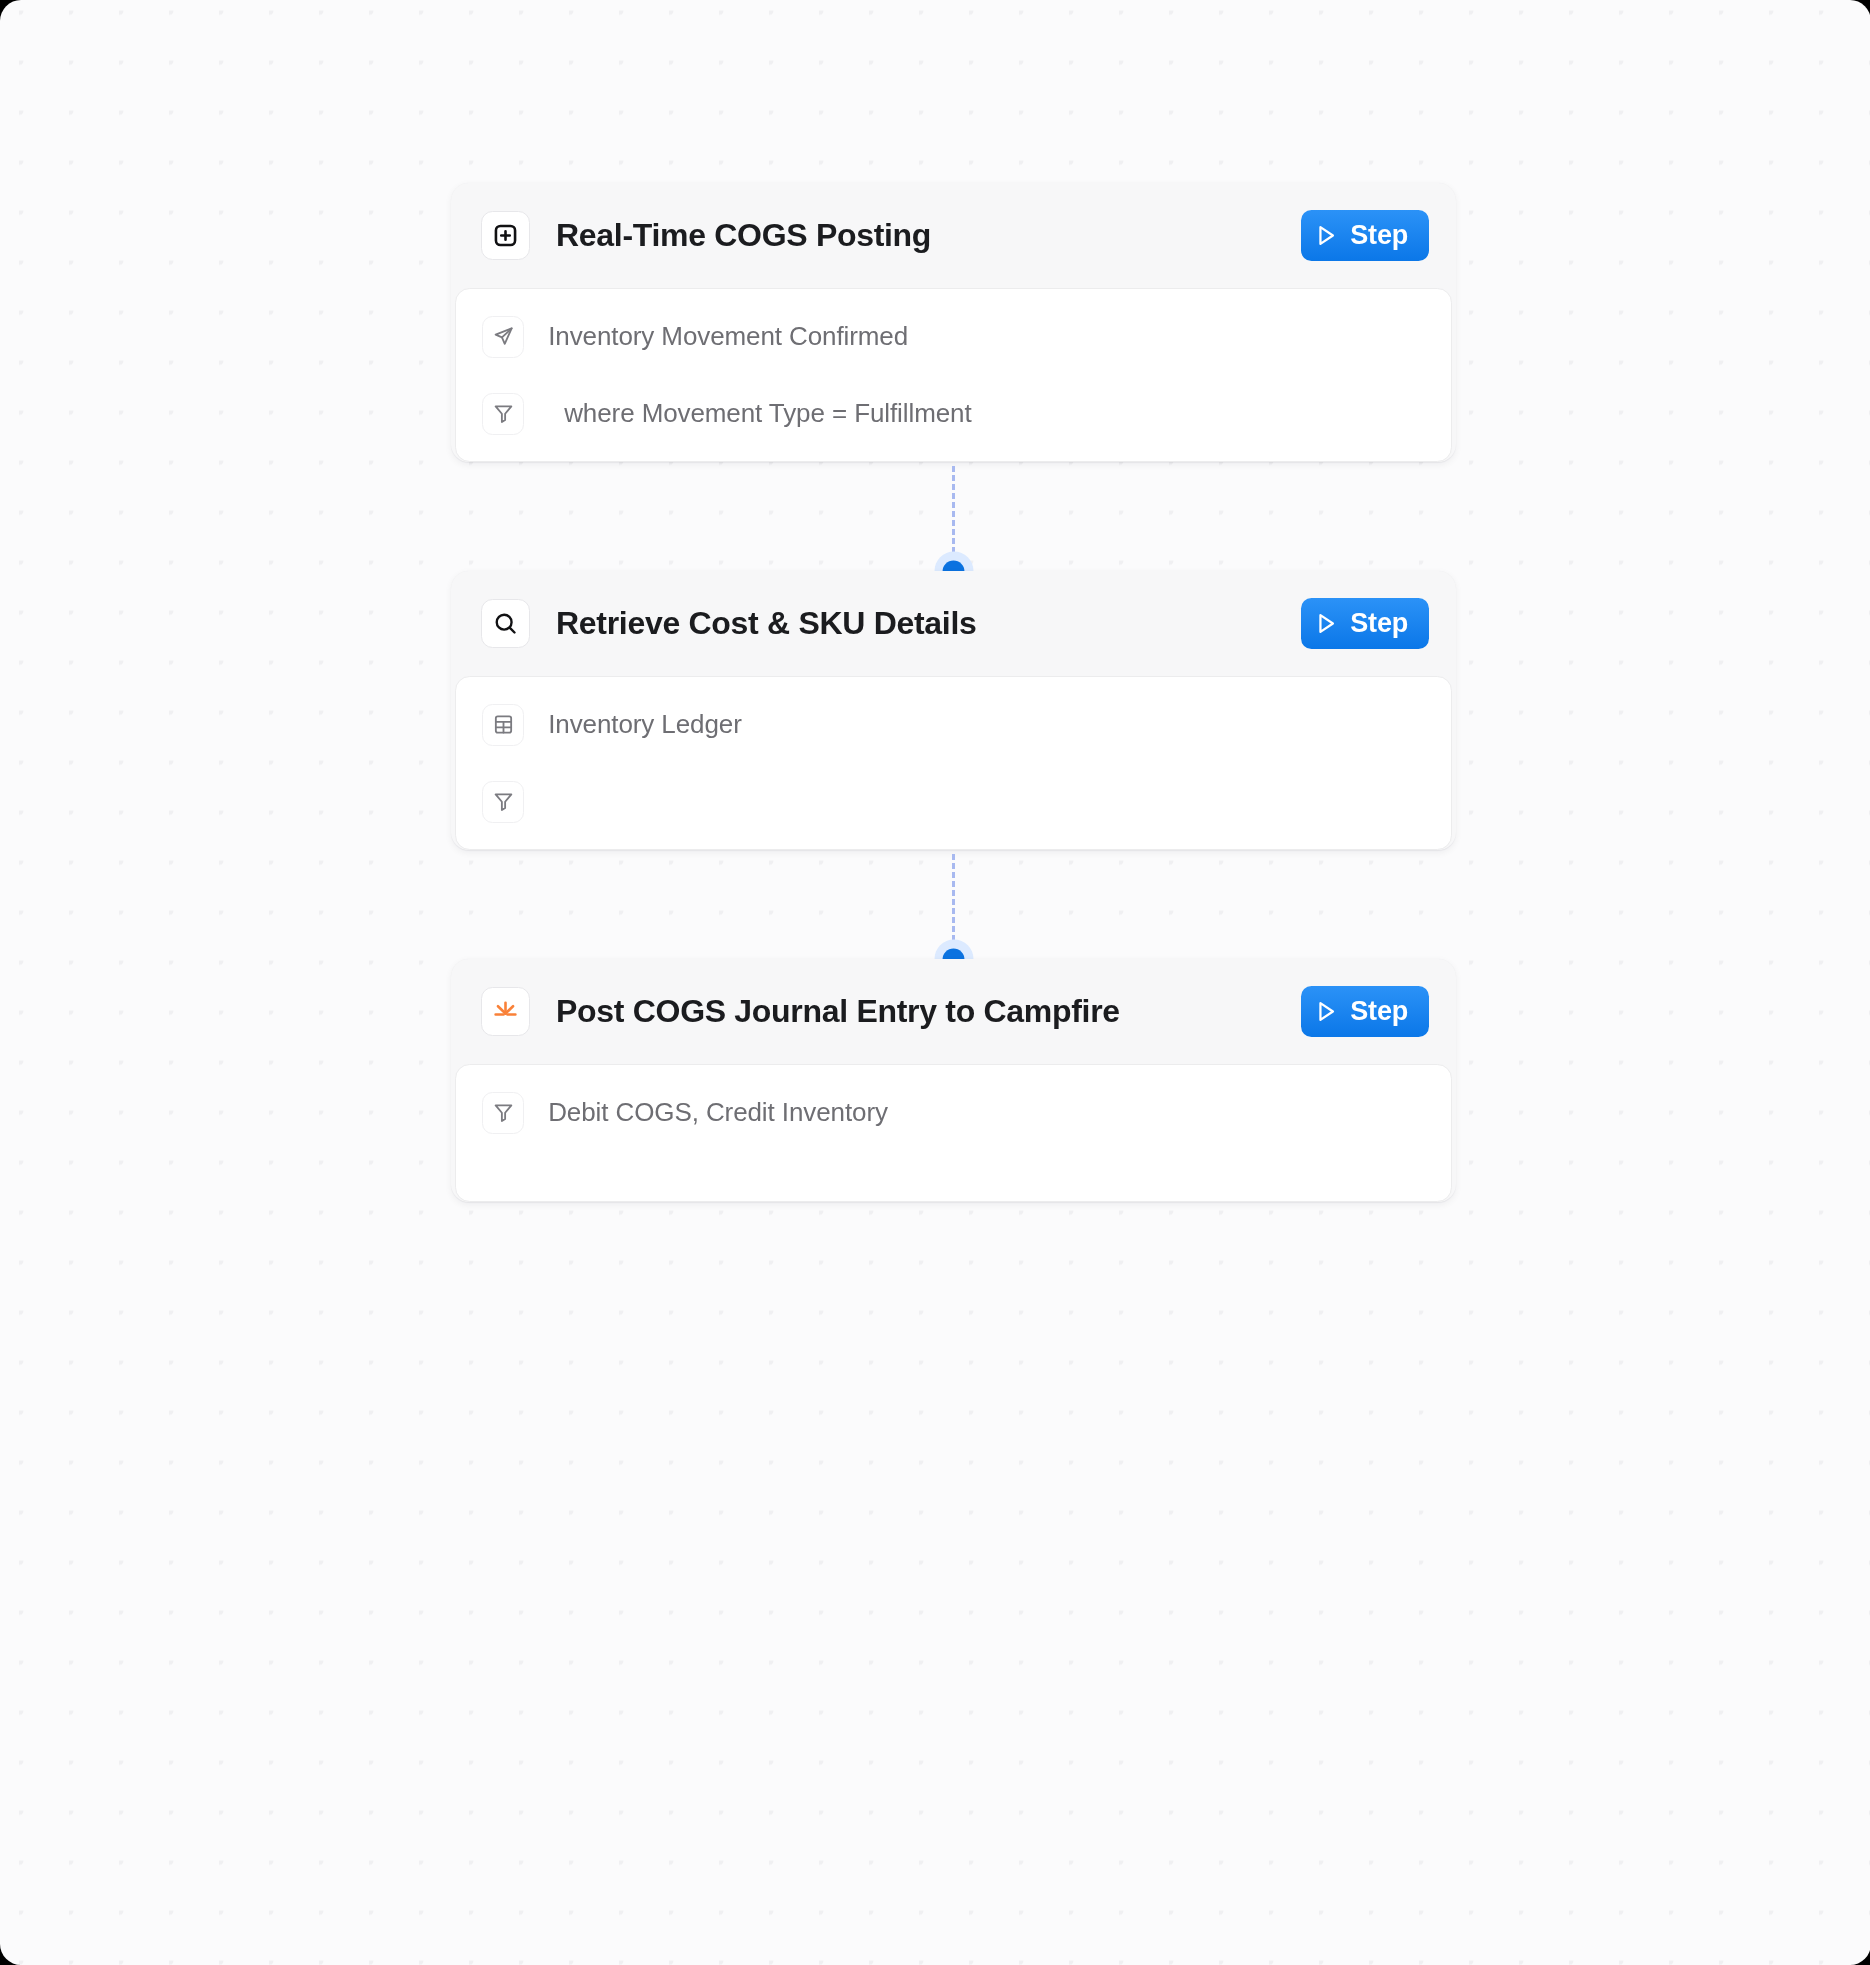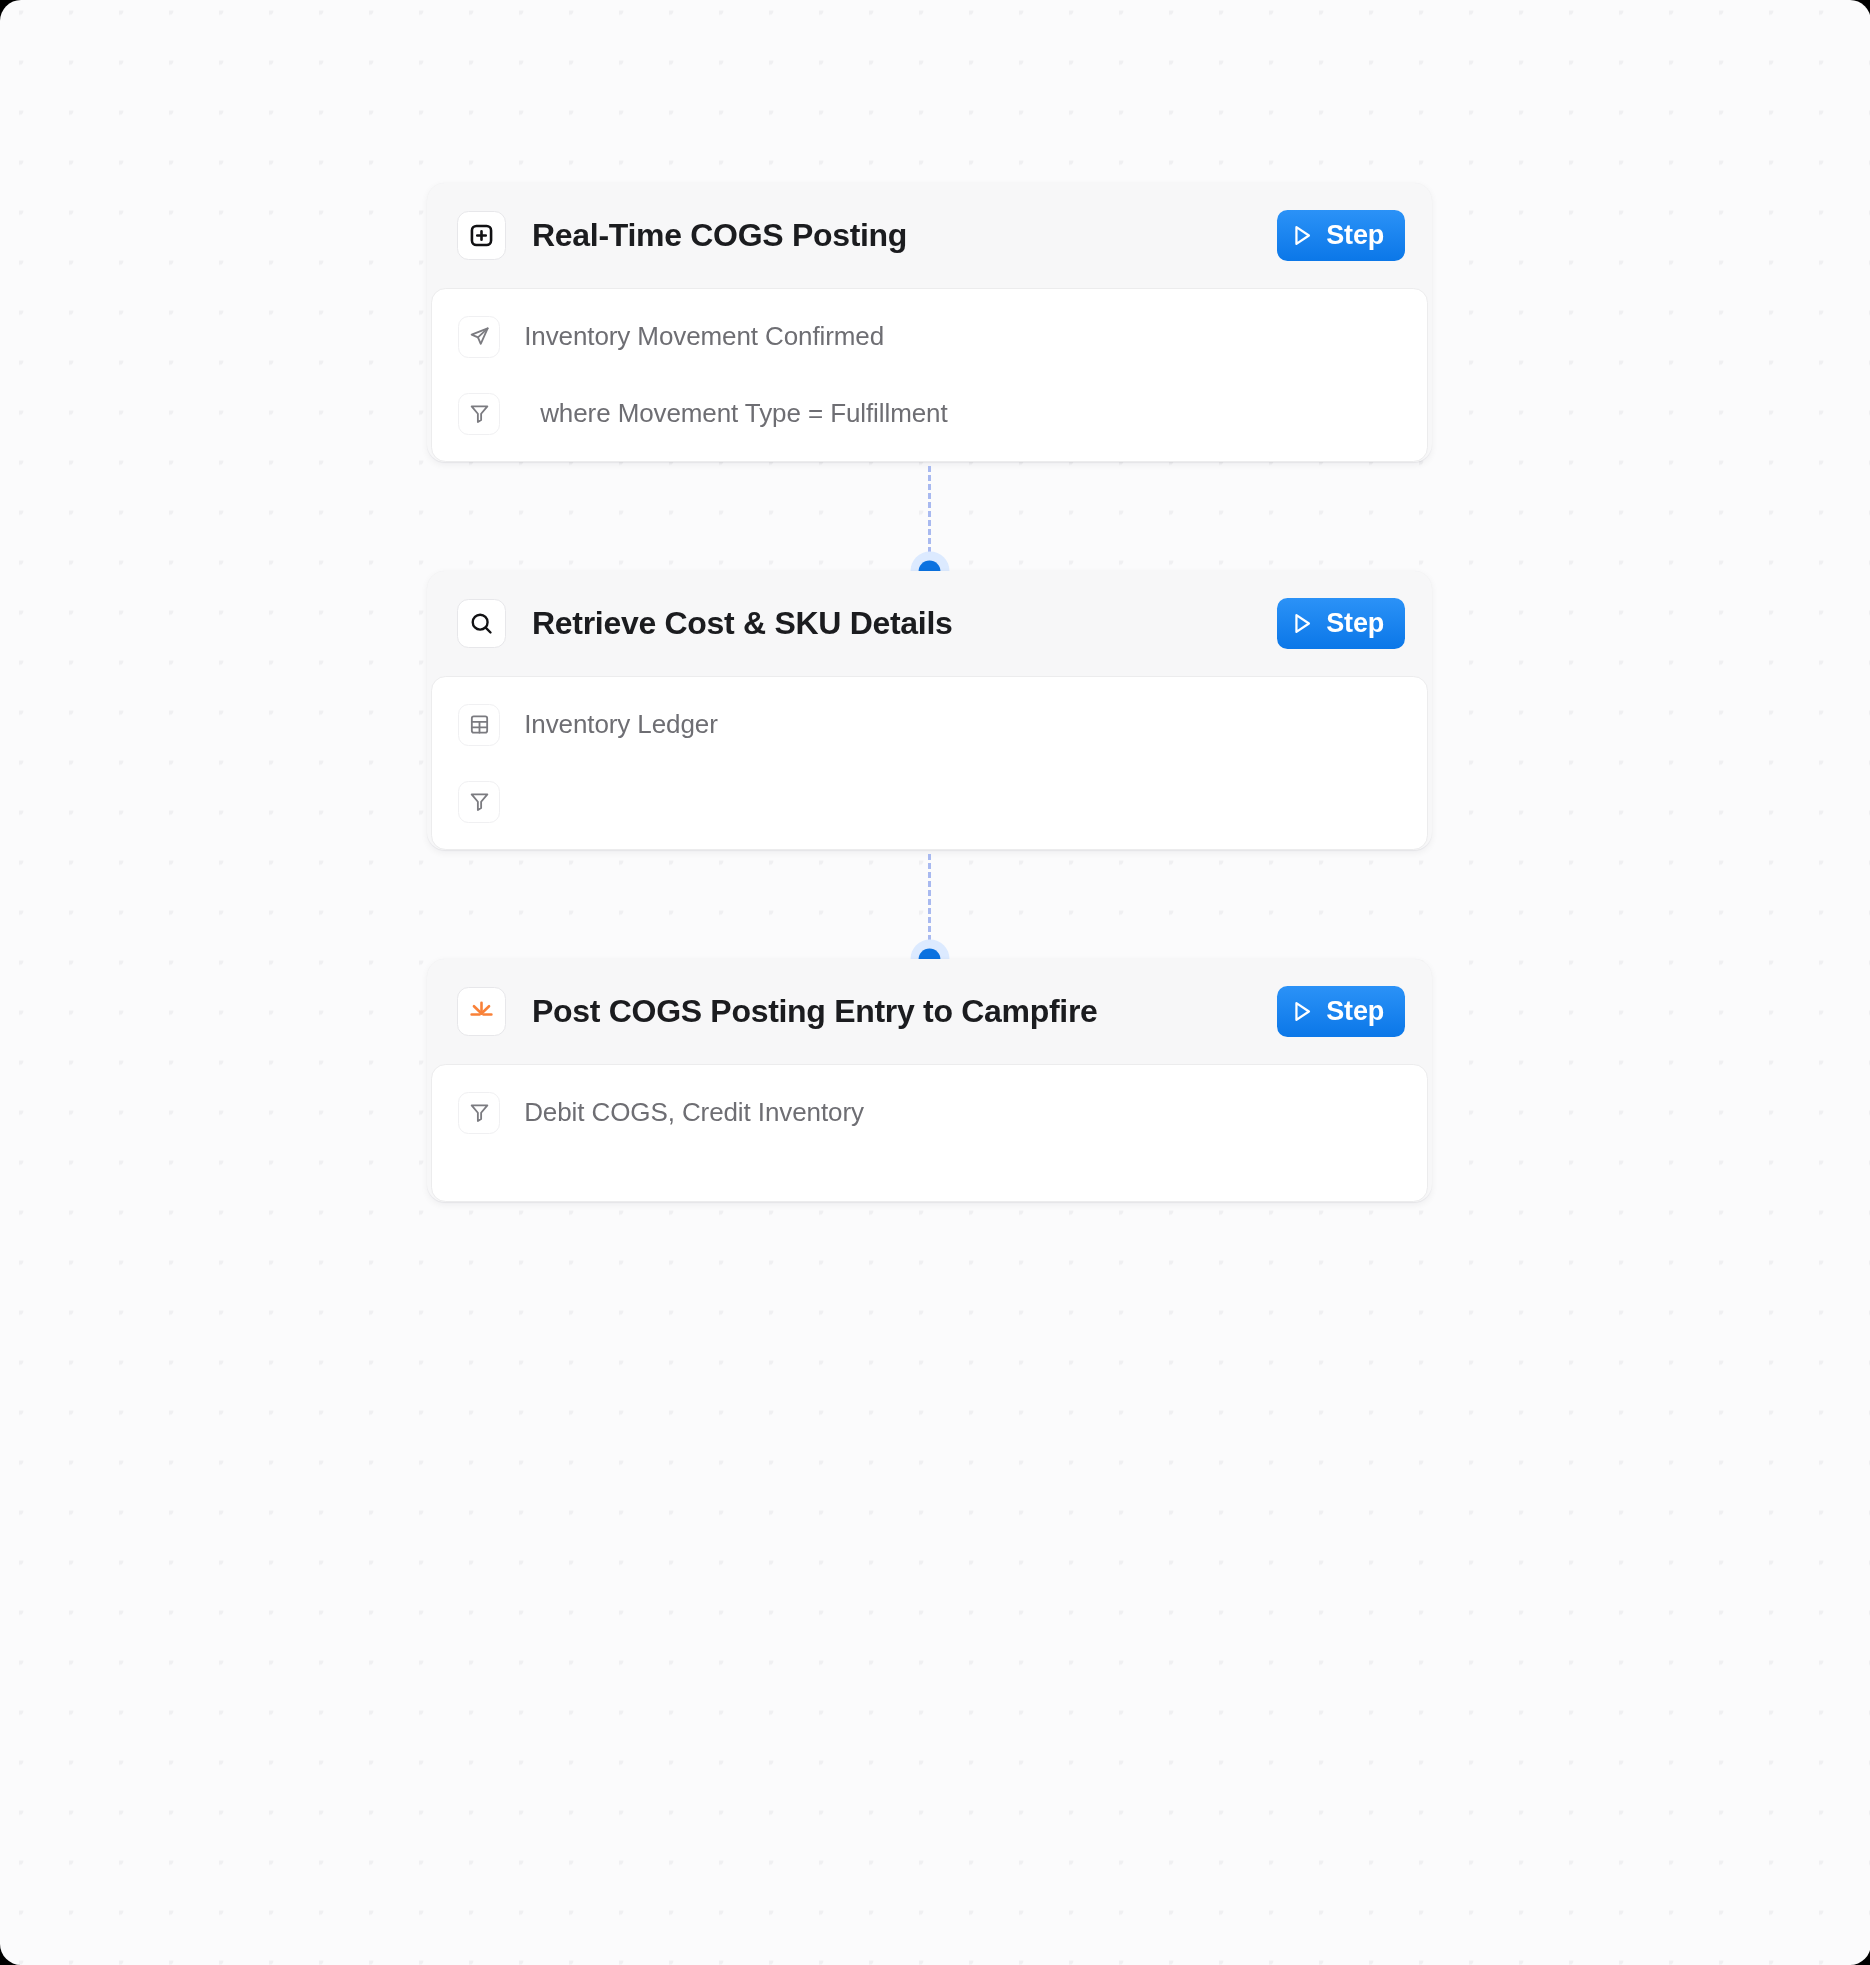--- a/index.html
+++ b/index.html
@@ -24,21 +24,21 @@
     background-image: radial-gradient(circle at 0.5px 0.5px, #f0f0f2 3.7px, rgba(240,240,242,0) 4.2px);
     background-size: 50px 50px;
     background-position: 19px 10.5px;
     border-radius: 21px;
     overflow: hidden;
   }
 
   
   #flow {
     position: absolute;
-    left: 427px;
+    left: 451px;
     top: 183px;
     width: 1005px;
   }
 
   
   .card {
     position: relative;
     width: 1005px;
     border-radius: 18px;
     background: #f7f7f8;
@@ -263,21 +263,21 @@
       <div class="card">
         <div class="card-header">
           <div class="icon-chip">
             <svg width="27" height="27" viewBox="0 0 24 24" fill="none" stroke="#f98138" stroke-width="2.3" stroke-linecap="round" stroke-linejoin="round">
               <path d="M12 4.2v9.6"></path>
               <path d="M5.3 7.3 12 13.8"></path>
               <path d="M18.7 7.3 12 13.8"></path>
               <path d="M3.2 14.6h7.1M13.7 14.6h7.1"></path>
             </svg>
           </div>
-          <div class="card-title">Post COGS Posting Entry to Campfire</div>
+          <div class="card-title">Post COGS Journal Entry to Campfire</div>
           <button class="step-button">
             <span style="display: flex;">
               <svg width="27" height="27" viewBox="0 0 24 24" fill="none" stroke="#ffffff" stroke-width="2" stroke-linecap="round" stroke-linejoin="round">
                 <path d="M7.5 4.6 18.6 12 7.5 19.4z"></path>
               </svg>
             </span>
             <span>Step</span>
           </button>
         </div>
         <div class="card-body">

